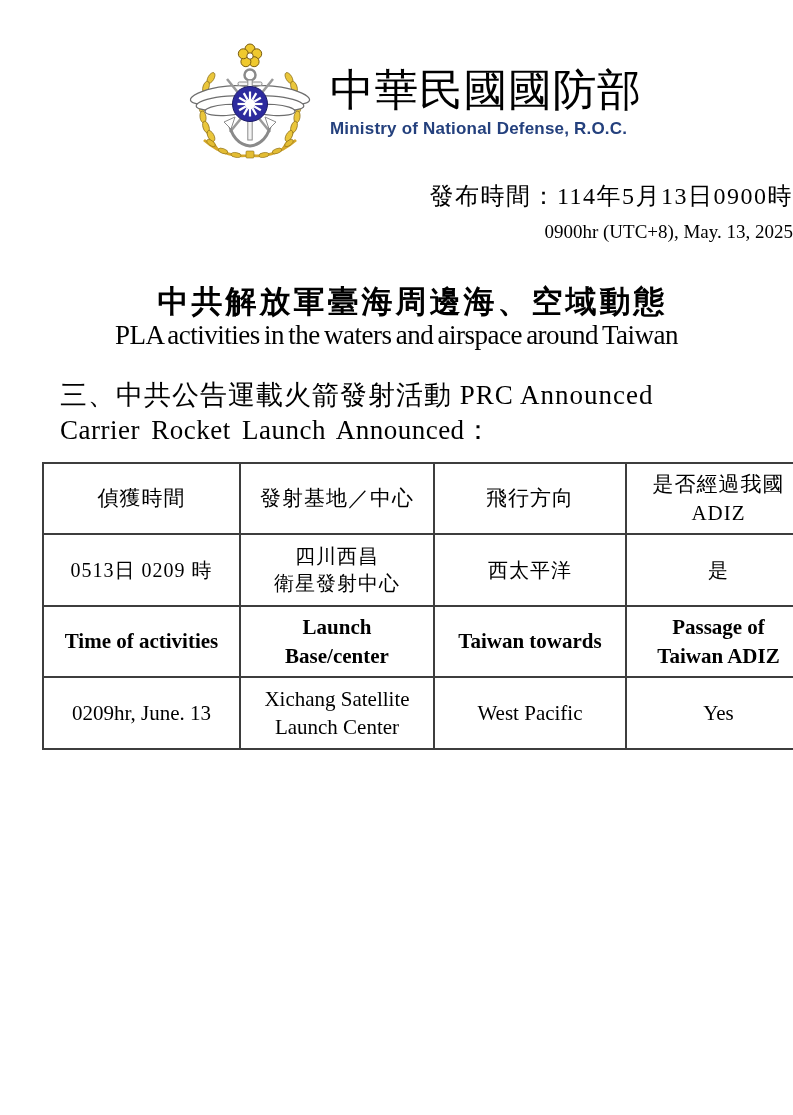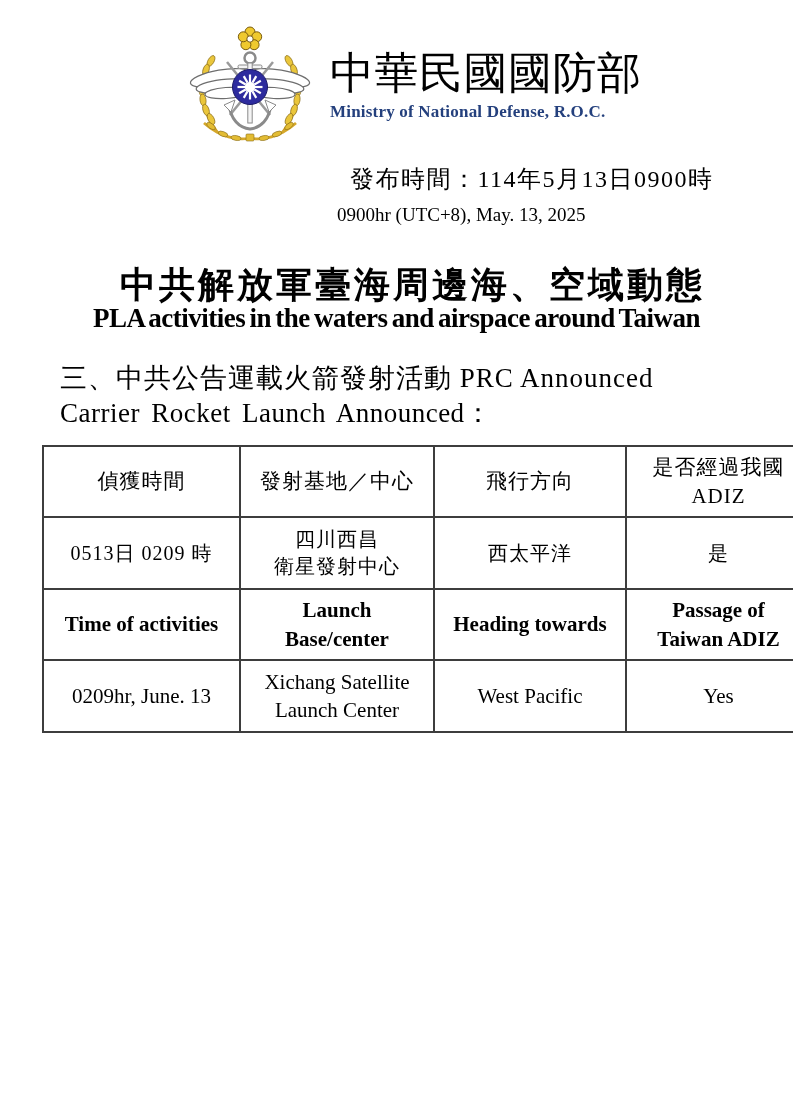--- a/index.html
+++ b/index.html
@@ -11,79 +11,80 @@
     width: 793px;
     height: 1115px;
     overflow: hidden;
     font-family: "Liberation Serif", "DejaVu Serif", serif;
     color: #000000;
   }
   
   .logo-row {
     display: flex;
     align-items: flex-start;
-    padding-top: 25px;
+    padding-top: 42px;
     padding-left: 180px;
   }
   .emblem-box {
     width: 140px;
     height: 125px;
     flex: 0 0 auto;
   }
   .logo-text {
     margin-left: 10px;
     padding-top: 26px;
   }
   .ministry-title {
     font-size: 44px;
     line-height: 1.05;
     letter-spacing: 0.5px;
     color: #000000;
     white-space: nowrap;
   }
   .ministry-subtitle {
     margin-top: 5px;
-    font-family: Liberation Serif, serif;
+    font-family: Liberation Sans, sans-serif;
     font-weight: bold;
     font-size: 17px;
     letter-spacing: 0.2px;
     color: #24407d;
     white-space: nowrap;
   }
   
   .release-block {
     margin-top: 12px;
     margin-left: 337px;
     font-size: 24px;
     line-height: 35px;
+    text-align: right;
   }
   .release-zh {
     padding-left: 13px;
     letter-spacing: 1.5px;
     white-space: nowrap;
   }
   .release-en {
     font-size: 19px;
     white-space: nowrap;
   }
   
   .doc-title {
     margin-top: 36px;
     text-align: center;
   }
   .doc-title-zh {
-    font-size: 36px;
+    font-size: 31px;
     letter-spacing: 3px;
     font-weight: 600;
     line-height: 34px;
     margin-left: 32px;
   }
   .doc-title-en {
     font-size: 27px;
-    font-weight: bold;
+    font-weight: normal;
     letter-spacing: -0.5px;
     word-spacing: -2px;
     line-height: 33px;
   }
   .section-heading {
     margin: 26px 40px 0 60px;
     font-size: 27px;
     font-weight: normal;
     line-height: 35px;
   }
@@ -243,21 +244,21 @@
       <td class="col1">0513日 0209 時</td>
       <td class="col2">四川西昌
 衛星發射中心</td>
       <td class="col3">西太平洋</td>
       <td class="col4">是</td>
     </tr>
     <tr class="row-en-header">
       <td class="col1">Time of activities</td>
       <td class="col2">Launch
 Base/center</td>
-      <td class="col3">Heading towards</td>
+      <td class="col3">Taiwan towards</td>
       <td class="col4">Passage of
 Taiwan ADIZ</td>
     </tr>
     <tr class="row-en-data">
       <td class="col1">0209hr, June. 13</td>
       <td class="col2">Xichang Satellite
 Launch Center</td>
       <td class="col3">West Pacific</td>
       <td class="col4">Yes</td>
     </tr>

